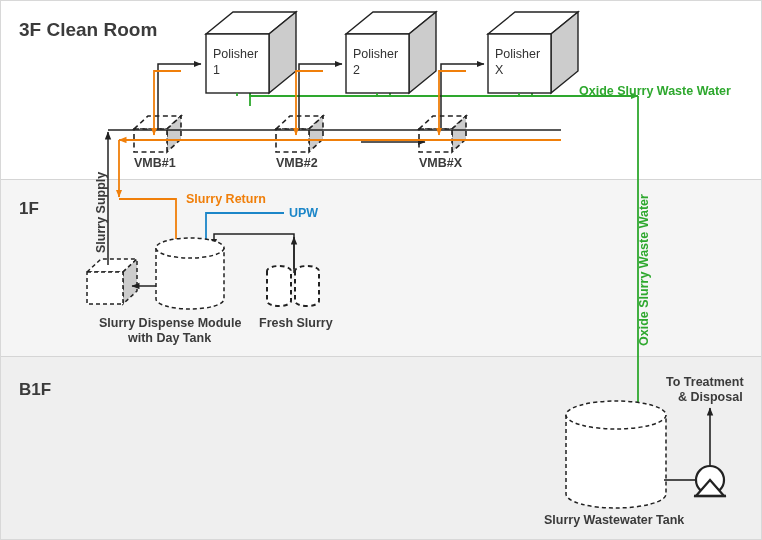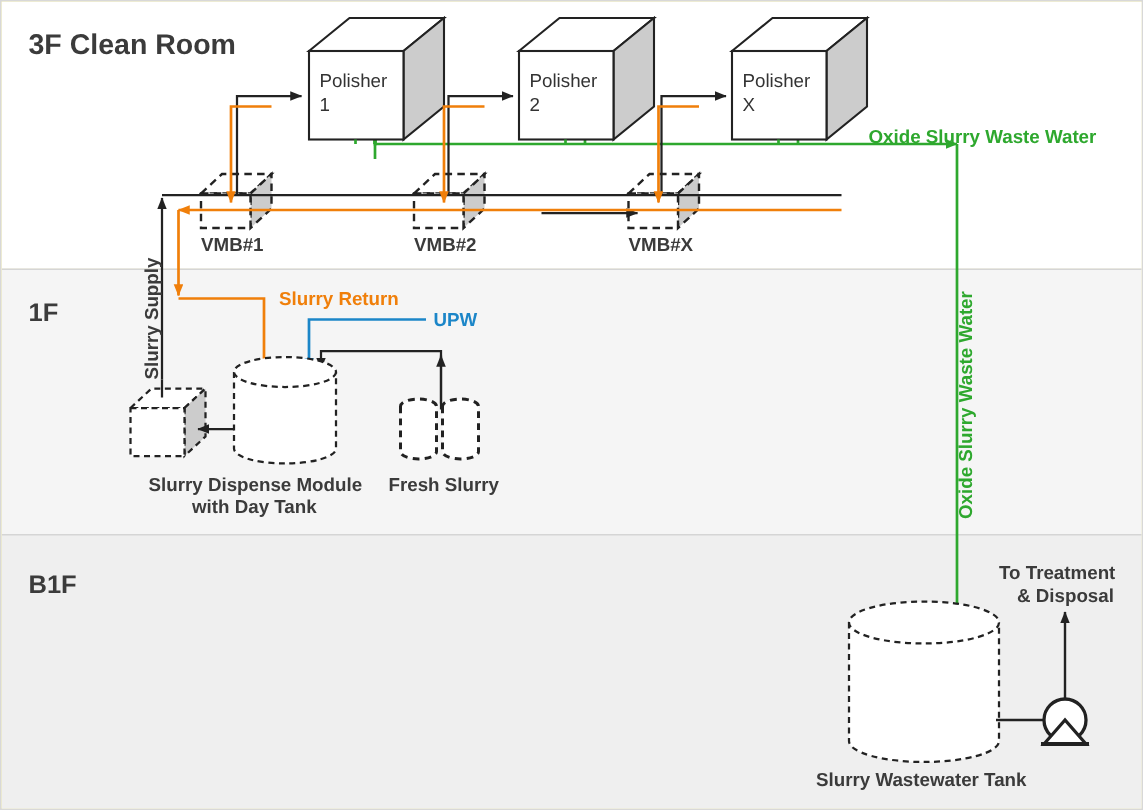--- a/index.html
+++ b/index.html
@@ -1,17 +1,17 @@
 <!DOCTYPE html>
 <html><head>
 <meta charset="utf-8">
 <style>
   html,body{margin:0;padding:0;background:#ffffff;}
   body{font-family:"Liberation Sans",sans-serif;}
-  #stage{position:relative;width:762px;height:540px;overflow:hidden;background:#fef9c3;
+  #stage{position:relative;width:762px;height:540px;overflow:hidden;background:#be185d;
          border:1px solid #d8d8d8;box-sizing:border-box;}
   #diagram{position:absolute;left:0;top:0;width:762px;height:540px;}
   .floor-label{font-weight:bold;fill:#3b3b3b;font-family:"Liberation Sans",sans-serif;}
   .eq-label{font-size:12.5px;fill:#333;font-family:"Liberation Sans",sans-serif;}
   .cap-label{font-size:12.5px;font-weight:bold;fill:#3b3b3b;font-family:"Liberation Sans",sans-serif;}
   .pipe-label{font-size:12.5px;font-weight:bold;font-family:"Liberation Sans",sans-serif;}
   .vert-label{font-size:12.5px;font-weight:bold;fill:#3b3b3b;font-family:"Liberation Sans",sans-serif;}
 </style>
 </head>
 <body>

